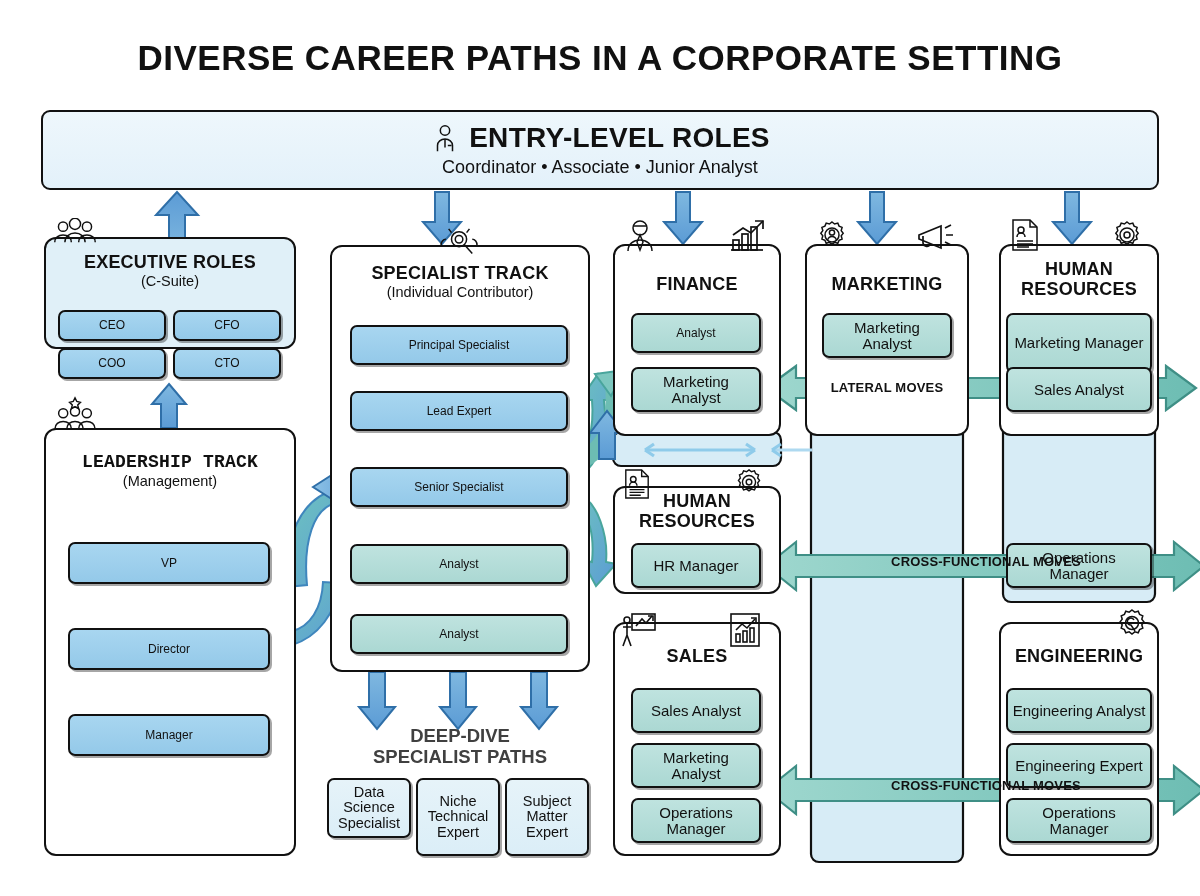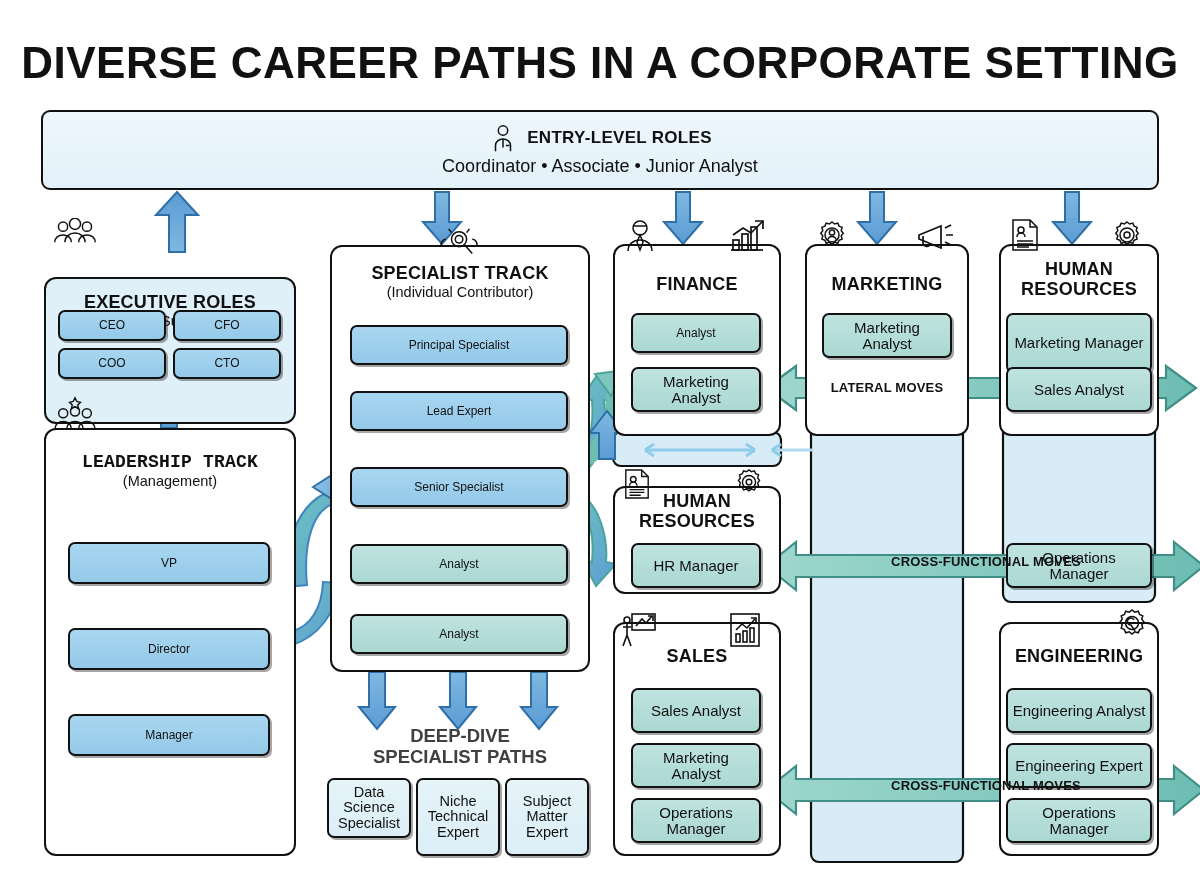--- a/index.html
+++ b/index.html
@@ -8,33 +8,33 @@
     font-family:"Liberation Sans","DejaVu Sans",sans-serif;
     overflow:hidden;position:relative;
   }
   .stage{position:absolute;left:0;top:0;width:1200px;height:896px;}
   svg.layer{position:absolute;left:0;top:0;width:1200px;height:896px;pointer-events:none;}
   .abs{position:absolute;box-sizing:border-box;}
 
   
   #title{
     left:0;top:38px;width:1200px;text-align:center;
-    font-size:44px;font-weight:bold;letter-spacing:.5px;color:#111;
+    font-size:35px;font-weight:bold;letter-spacing:.5px;color:#111;
     font-family:"Liberation Sans","DejaVu Sans",sans-serif;
   }
 
   
   #entry-banner{
     left:41px;top:110px;width:1118px;height:80px;
     border:2.5px solid #111;border-radius:9px;
     background:linear-gradient(180deg,#eef7fc 0%,#e3f1fa 100%);
     display:flex;flex-direction:column;align-items:center;justify-content:center;
   }
   #entry-banner .row1{display:flex;align-items:center;gap:9px;}
-  #entry-banner .ttl{font-size:17px;font-weight:bold;color:#111;letter-spacing:.3px;}
+  #entry-banner .ttl{font-size:28px;font-weight:bold;color:#111;letter-spacing:.3px;}
   #entry-banner .sub{font-size:18px;color:#111;margin-top:3px;}
 
   
   .panel{
     border:2.4px solid #111;border-radius:12px;background:#fff;
   }
   .panel-tint{background:#e0f0f8;}
   .panel-title{
     font-size:18px;font-weight:bold;color:#111;text-align:center;letter-spacing:.2px;line-height:1.08;
   }
@@ -200,21 +200,21 @@
           <path d="M8 30 v-6 c0-4 3.6-7 8-7 s8 3 8 7 v6"></path>
           <path d="M16 17 l0 9"></path>
             <path d="M19 24 h4"></path>
         </svg>
       </span>
       <span class="ttl">ENTRY-LEVEL ROLES</span>
     </div>
     <div class="sub">Coordinator • Associate • Junior Analyst</div>
   </div>
 
-  <div class="abs panel panel-tint" style="left:44px;top:237px;width:252px;height:147px;margin-top:40px;">
+  <div class="abs panel panel-tint" style="left:44px;top:237px;width:252px;height:112px;">
     <div class="panel-title" style="margin-top:14px;">EXECUTIVE ROLES</div>
     <div class="panel-sub">(C-Suite)</div>
   </div>
   <div class="abs" style="left:52px;top:218px;">
     <svg class="icon-svg" width="46" height="32" viewBox="0 0 50 34" fill="none" stroke="#111" stroke-width="1.6">
       <circle cx="12" cy="9" r="5"></circle>
         <circle cx="25" cy="6" r="6"></circle>
         <circle cx="38" cy="9" r="5"></circle>
       <path d="M3 26 c0-5 4-8 9-8 s9 3 9 8"></path>
       <path d="M14 26 c0-6 5-10 11-10 s11 4 11 10"></path>

